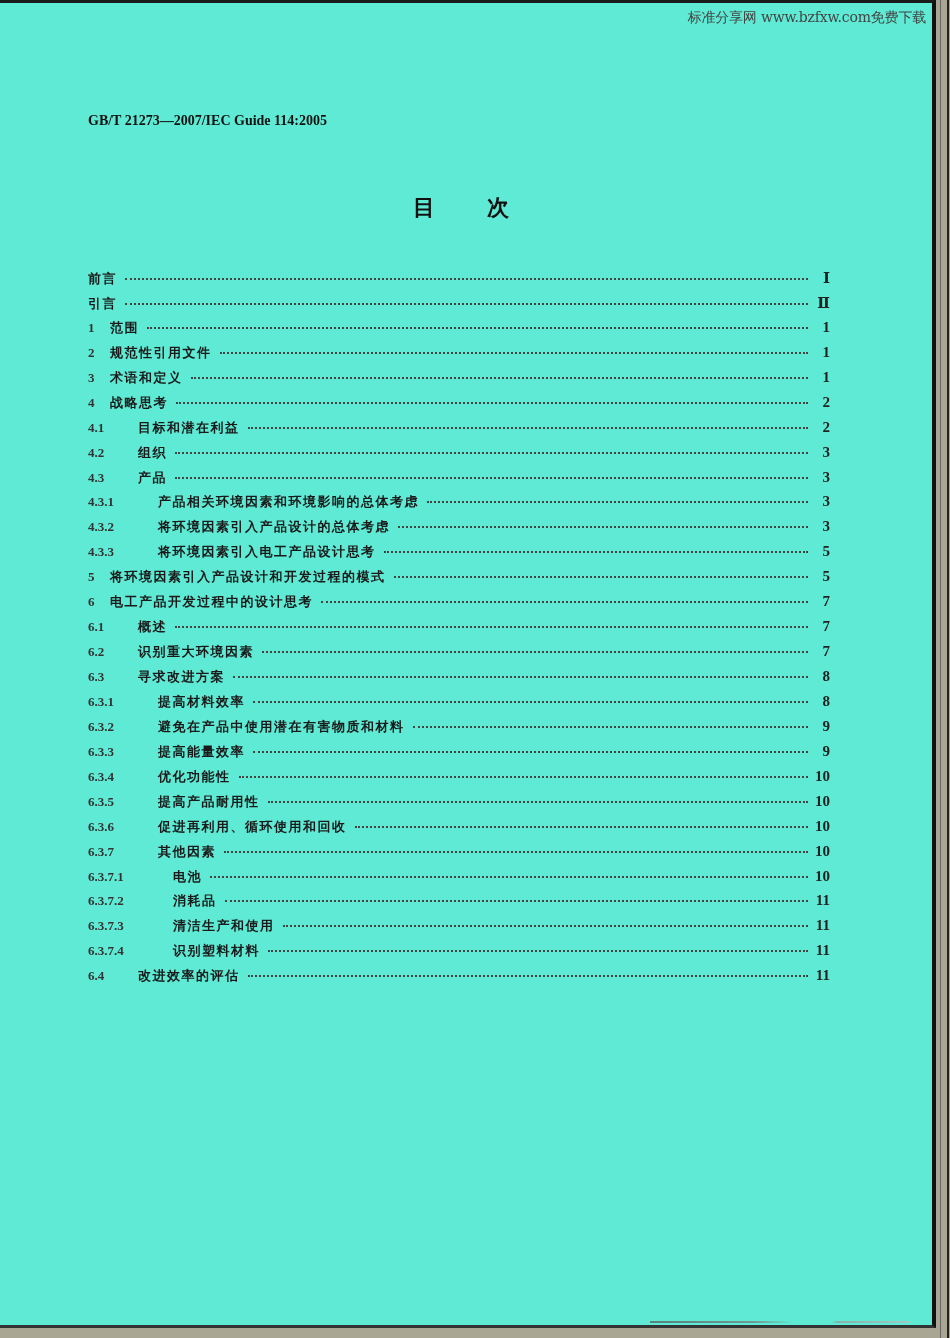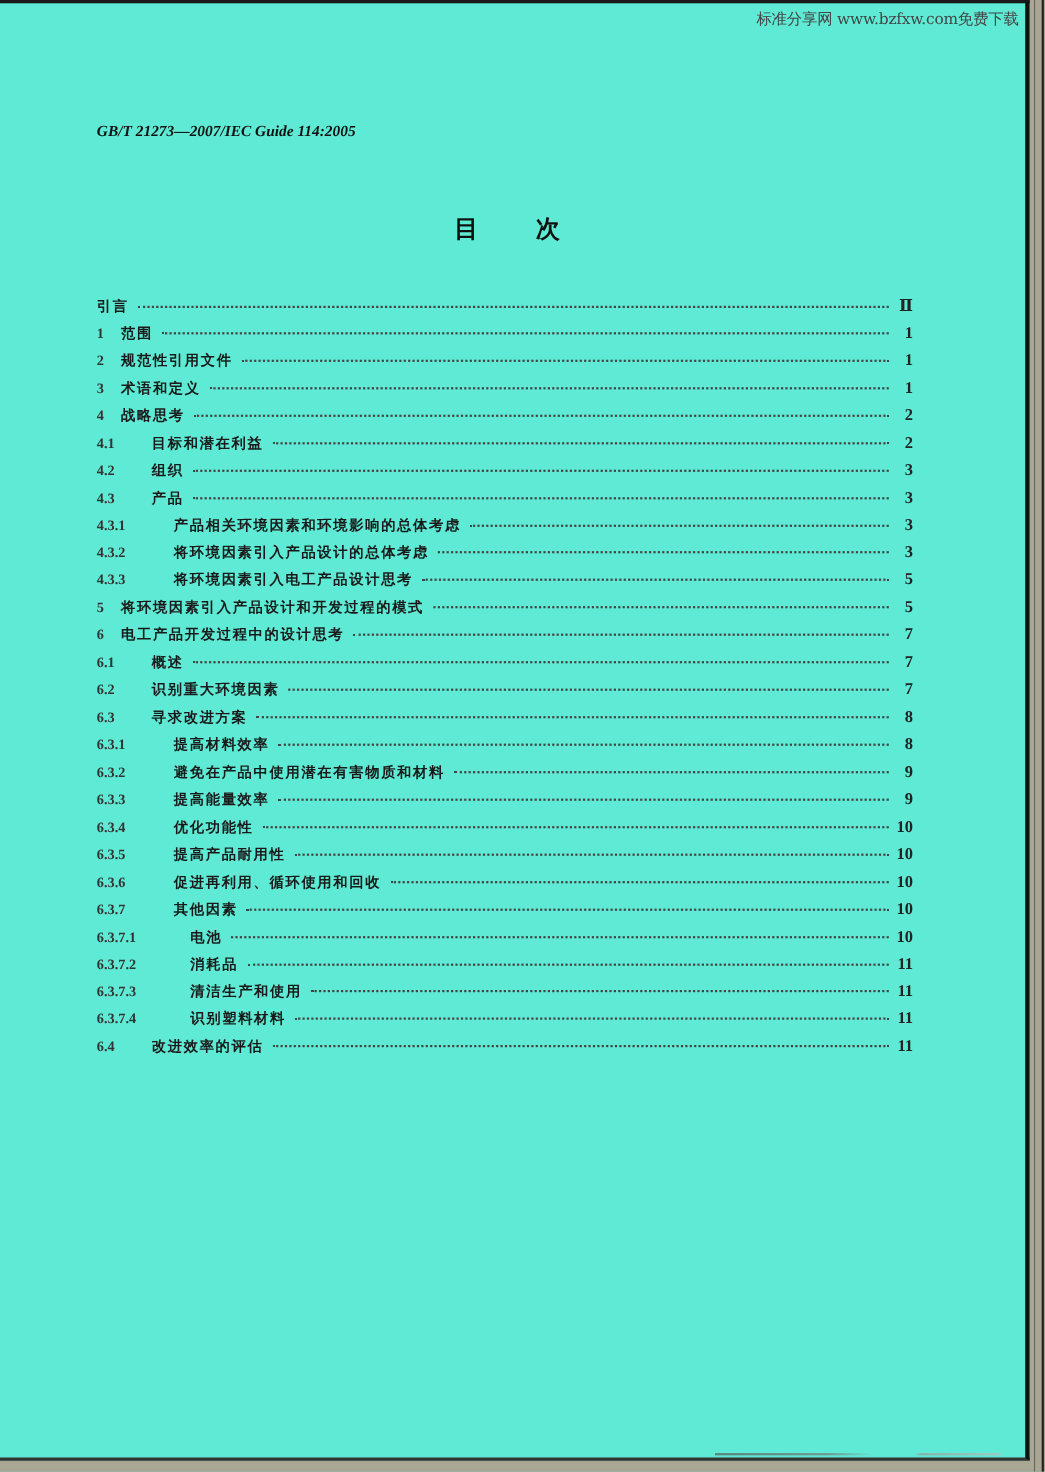--- a/index.html
+++ b/index.html
@@ -24,21 +24,21 @@
     position: absolute; left: 6px; top: 0; width: 2px; height: 100%; background: #222;
   }
   .watermark {
     position: absolute; right: 6px; top: 6px;
     font-family: "DejaVu Serif", "Liberation Serif", serif;
     font-size: 14px; color: #444; letter-spacing: -0.2px;
   }
   .doc-code {
     position: absolute; left: 88px; top: 110px;
     font-family: "Liberation Serif", "DejaVu Serif", serif;
-    font-weight: bold; font-size: 14px; color: #111; font-style: italic;
+    font-weight: bold; font-size: 14px; color: #111;
   }
   .toc-title {
     position: absolute; left: 413px; top: 190px;
     font-family: Liberation Serif, serif; font-weight: bold;
     font-size: 22px; color: #111; letter-spacing: 0;
   }
   .toc-title span { display: inline-block; }
   .toc-title .gap { width: 52px; }
   .toc {
     position: absolute; left: 88px; top: 266px; width: 742px;
@@ -78,20 +78,25 @@
   <div class="watermark">标准分享网 www.bzfxw.com免费下载</div>
 
   <div class="doc-code">GB/T 21273—2007/IEC Guide 114:2005</div>
 
   <div class="toc-title">
     <span>目</span><span class="gap"></span><span>次</span>
   </div>
 
   <div class="toc" id="toc">
       <div class="row lvl0">
+        <span class="label">前言</span>
+        <span class="dots"></span>
+        <span class="page-no">Ⅰ</span>
+      </div>
+      <div class="row lvl0">
         <span class="label">引言</span>
         <span class="dots"></span>
         <span class="page-no">Ⅱ</span>
       </div>
       <div class="row lvl1">
         <span class="num">1</span>
         <span class="label">范围</span>
         <span class="dots"></span>
         <span class="page-no">1</span>
       </div>

